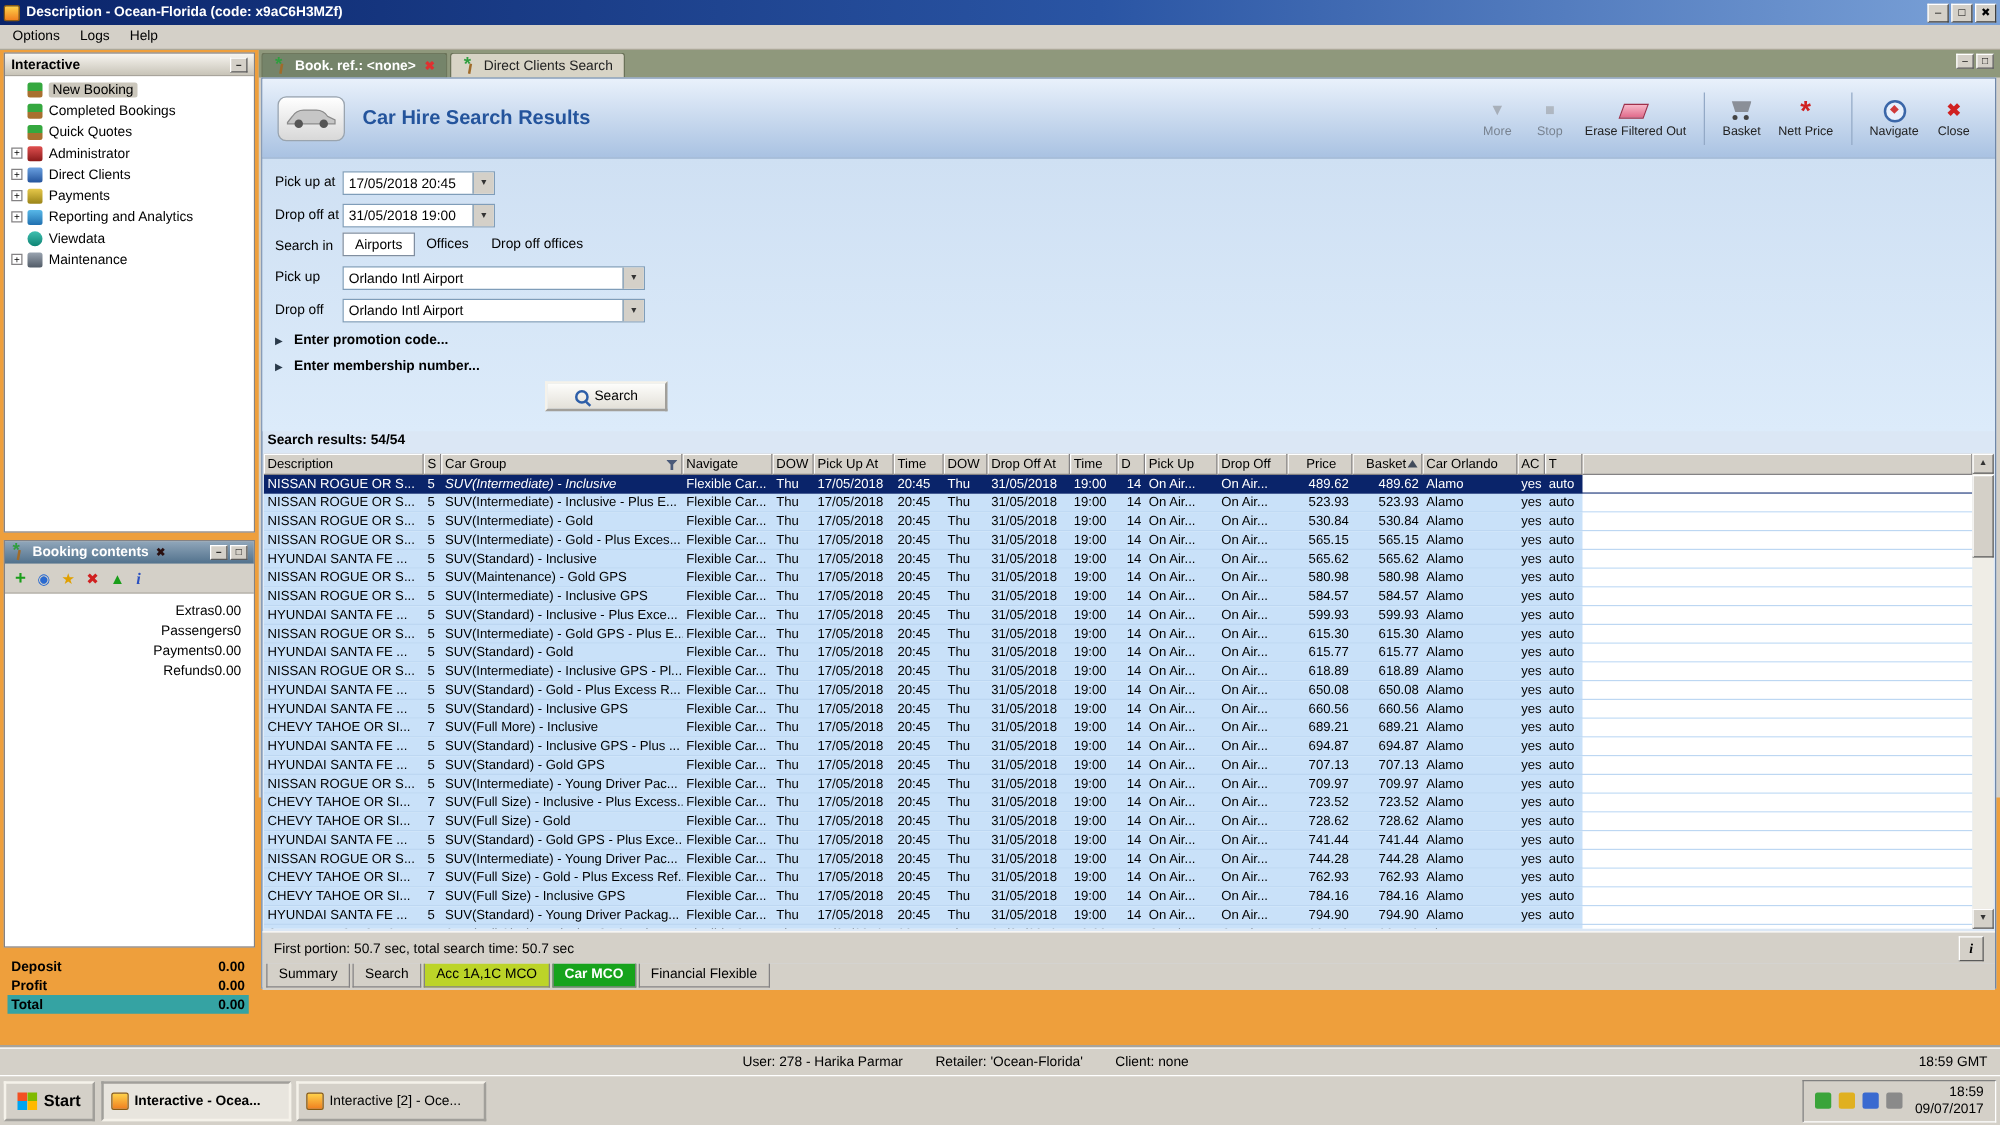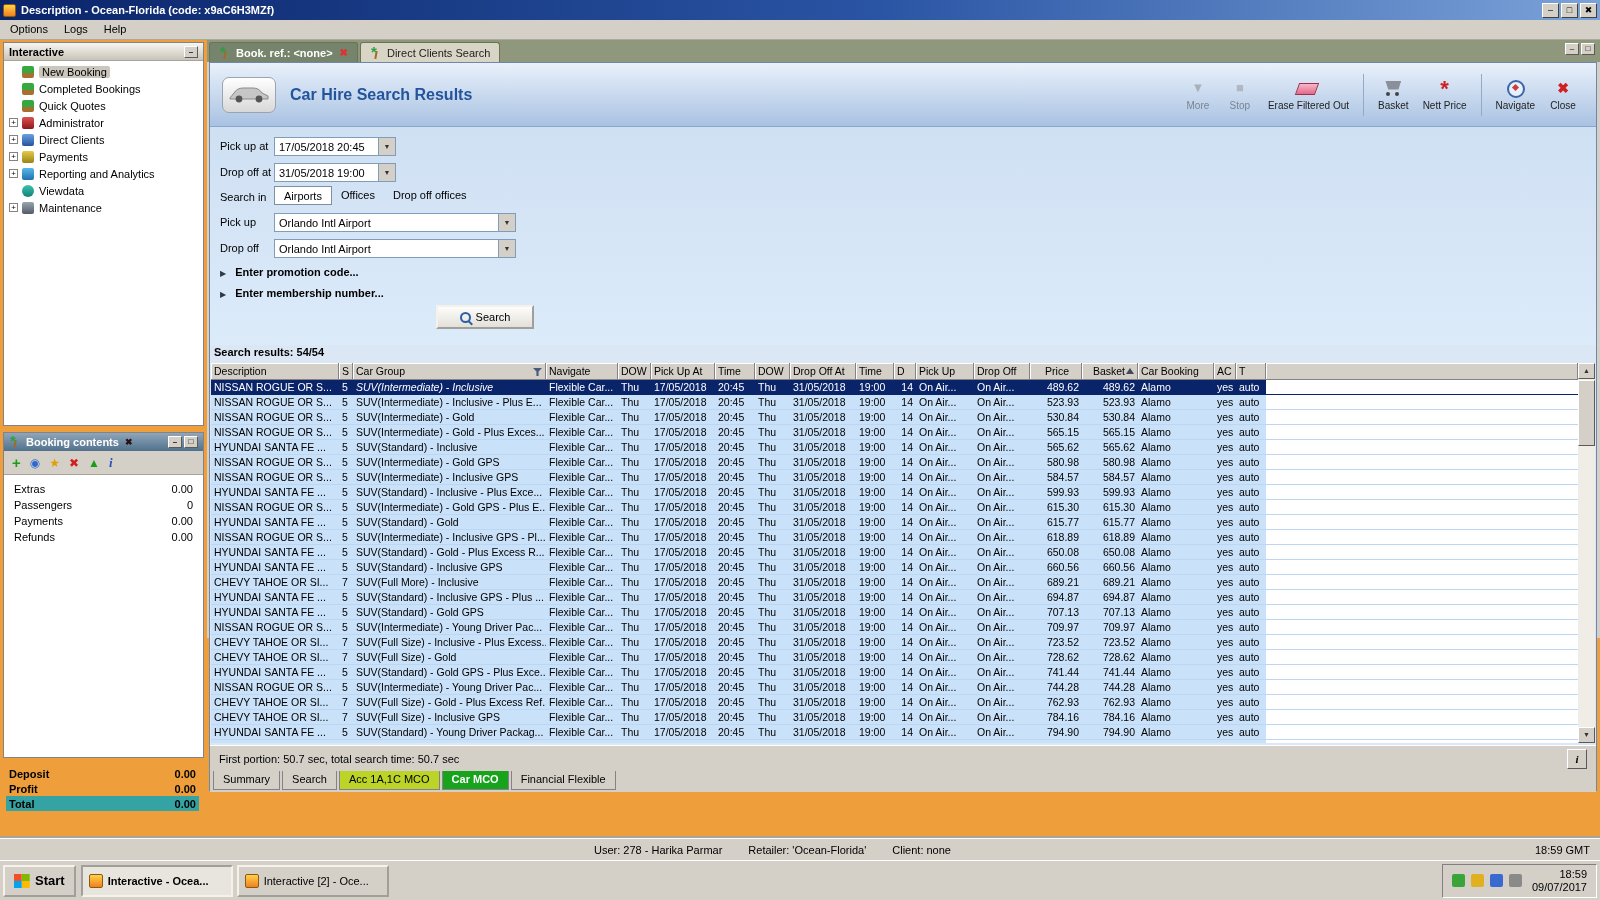--- a/index.html
+++ b/index.html
@@ -49,21 +49,21 @@
 .bc-toolbar{height:24px;background:#d4d0c8;border-bottom:1px solid #a8a49c;display:flex;align-items:center;gap:9px;padding:0 8px;}
 .bc-tool{font-size:12px;line-height:12px;}
 .add-icon{color:#1a9e1a;font-weight:bold;font-size:15px;}
 .globe-icon{color:#2a6ad0;}
 .star-icon{color:#e0a000;}
 .delete-icon{color:#d02020;}
 .export-icon{color:#1a9e1a;}
 .info-icon{color:#2a50c0;font-weight:bold;font-style:italic;font-family:"Liberation Serif",serif;font-size:13px;}
 .bc-body{position:absolute;top:42px;left:0;right:0;bottom:0;background:#fff;padding:6px 10px 0 10px;}
 .bc-row{display:flex;height:16px;align-items:center;}
-.bc-label{flex:1;}
+.bc-label{flex:1;text-align:right;}
 .bc-value{text-align:right;}
 
 
 #totals{position:absolute;left:6px;right:8px;top:726px;}
 .tot-row{display:flex;height:15px;align-items:center;font-weight:bold;padding:0 3px;}
 .tot-row .tot-val{margin-left:auto;}
 .tot-row.hl{background:#35a3a3;}
 
 
 #main{position:absolute;left:207px;top:0;right:0;height:598px;background:#d4d0c8;}
@@ -405,21 +405,21 @@
             <div class="gh" style="width: 64px;"><span>Pick Up At</span></div>
             <div class="gh" style="width: 40px;"><span>Time</span></div>
             <div class="gh" style="width: 35px;"><span>DOW</span></div>
             <div class="gh" style="width: 66px;"><span>Drop Off At</span></div>
             <div class="gh" style="width: 38px;"><span>Time</span></div>
             <div class="gh r" style="width: 22px;"><span>D</span></div>
             <div class="gh" style="width: 58px;"><span>Pick Up</span></div>
             <div class="gh" style="width: 56px;"><span>Drop Off</span></div>
             <div class="gh r" style="width: 52px;"><span>Price</span></div>
             <div class="gh r" style="width: 56px;"><span>Basket</span><span class="sort-icon"></span></div>
-            <div class="gh" style="width: 76px;"><span>Car Booking</span></div>
+            <div class="gh" style="width: 76px;"><span>Car Orlando</span></div>
             <div class="gh" style="width: 22px;"><span>AC</span></div>
             <div class="gh" style="width: 30px;"><span>T</span></div>
             <div class="gh fill"></div>
           </div>
         <div class="grid-body">
             <div class="gr selected">
               <div class="gc" style="width: 128px;">NISSAN ROGUE OR S...</div>
               <div class="gc" style="width: 14px;">5</div>
               <div class="gc" style="width: 193px; font-style: italic;">SUV(Intermediate) - Inclusive</div>
               <div class="gc" style="width: 72px;">Flexible Car...</div>
@@ -519,21 +519,21 @@
               <div class="gc r" style="width: 52px;">565.62</div>
               <div class="gc r" style="width: 56px;">565.62</div>
               <div class="gc" style="width: 76px;">Alamo</div>
               <div class="gc" style="width: 22px;">yes</div>
               <div class="gc" style="width: 30px;">auto</div>
               <div class="gc fill"></div>
             </div>
             <div class="gr">
               <div class="gc" style="width: 128px;">NISSAN ROGUE OR S...</div>
               <div class="gc" style="width: 14px;">5</div>
-              <div class="gc" style="width: 193px;">SUV(Intermediate) - Gold GPS</div>
+              <div class="gc" style="width: 193px;">SUV(Maintenance) - Gold GPS</div>
               <div class="gc" style="width: 72px;">Flexible Car...</div>
               <div class="gc" style="width: 33px;">Thu</div>
               <div class="gc" style="width: 64px;">17/05/2018</div>
               <div class="gc" style="width: 40px;">20:45</div>
               <div class="gc" style="width: 35px;">Thu</div>
               <div class="gc" style="width: 66px;">31/05/2018</div>
               <div class="gc" style="width: 38px;">19:00</div>
               <div class="gc r" style="width: 22px;">14</div>
               <div class="gc" style="width: 58px;">On Air...</div>
               <div class="gc" style="width: 56px;">On Air...</div>

